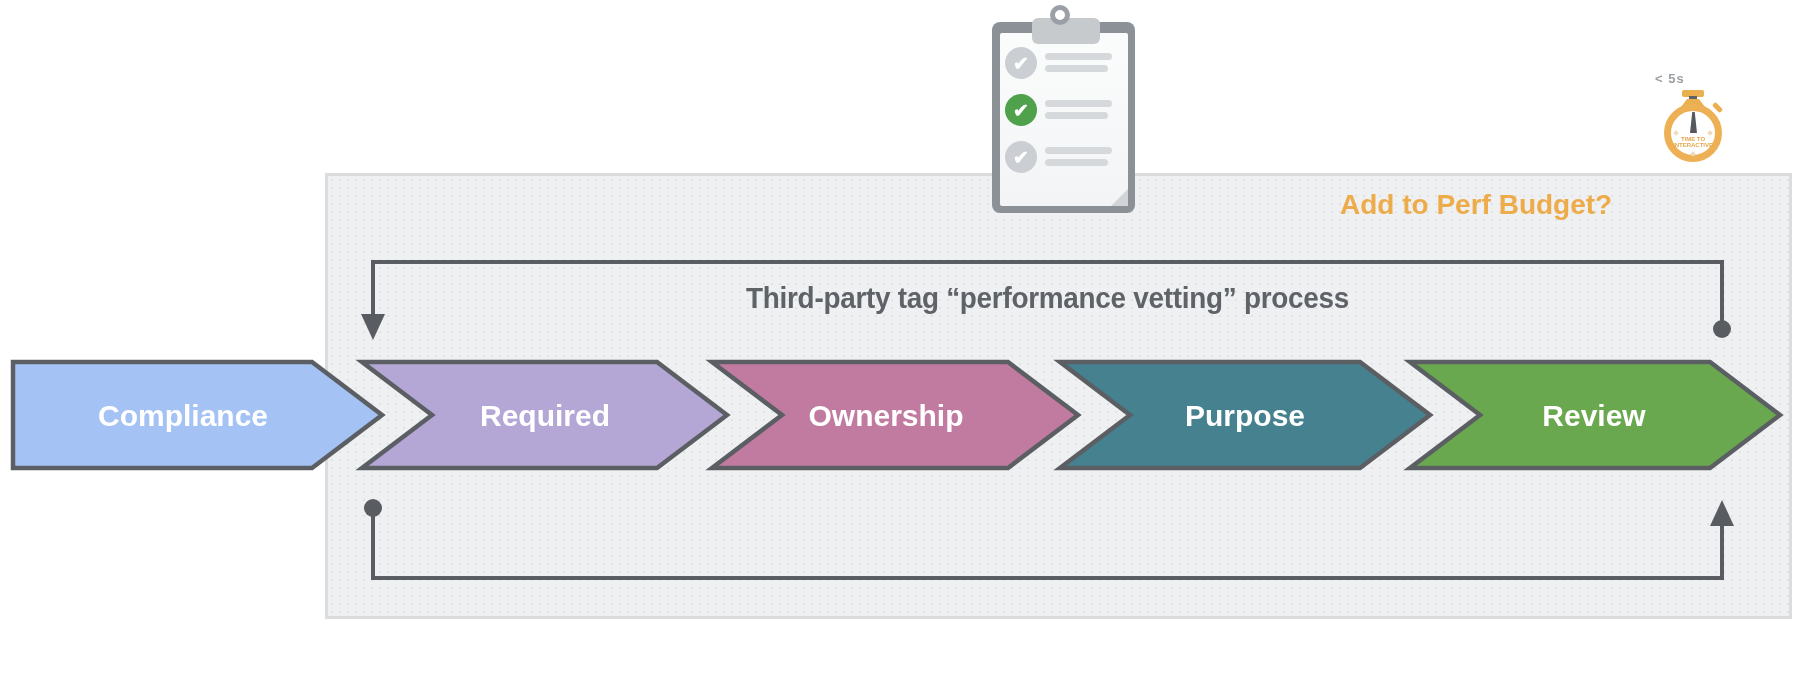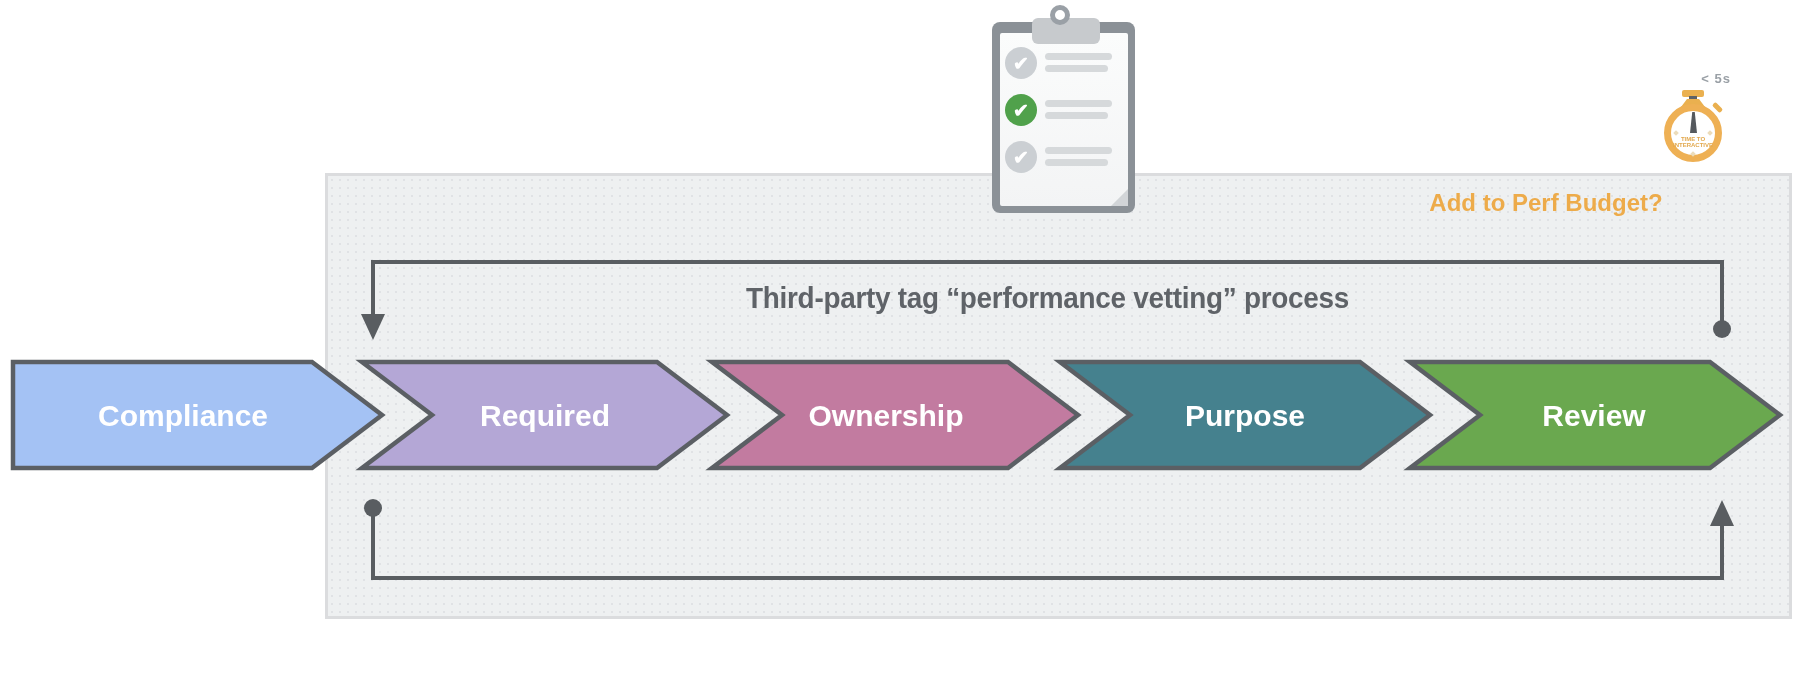--- a/index.html
+++ b/index.html
@@ -24,22 +24,22 @@
 
   
   #title {
     left: 373px; top: 281px; width: 1349px; text-align: center;
     font-size: 30px; font-weight: 700; letter-spacing: -0.3px;
     transform: scaleX(0.93);
   }
 
   
   #budget-label {
-    left: 1340px; top: 189px; width: 412px; text-align: center;
-    font-size: 24px; font-weight: 700;
+    left: 1340px; top: 189px; width: 412px; text-align: left;
+    font-size: 28px; font-weight: 700;
   }
 
   
   #clipboard { left: 988px; top: 4px; width: 150px; height: 212px; }
   #clipboard .ring { position: absolute; left: 62px; top: 1px; width: 20px; height: 20px;
     border: 5px solid #9aa0a6; border-radius: 50%; background: #ffffff; }
   #clipboard .board { position: absolute; left: 4px; top: 18px; width: 143px; height: 191px;
     background: #8b9197; border-radius: 8px; }
   #clipboard .paper { position: absolute; left: 12px; top: 29px; width: 128px; height: 173px;
     background: linear-gradient(180deg, #fbfcfc, #f3f4f5); border-radius: 2px; }
@@ -50,21 +50,21 @@
   .clip-row { position: absolute; left: 17px; width: 120px; height: 32px; }
   .clip-check { position: absolute; left: 0; top: 0; width: 32px; height: 32px;
     border-radius: 50%; color: #ffffff; font-size: 19px; font-weight: 700;
     display: flex; align-items: center; justify-content: center; }
   .clip-bars { position: absolute; left: 40px; top: 6px; }
   .clip-bars .bar { width: 67px; height: 7px; background: #d6d9db; border-radius: 3.5px; margin-bottom: 5px; }
   .clip-bars .bar.short { width: 63px; }
 
   
   #stopwatch { left: 1655px; top: 66px; width: 80px; height: 110px; }
-  #stopwatch .time-label { position: absolute; left: 0; top: 5px; width: 76px; text-align: right;
+  #stopwatch .time-label { position: absolute; left: 0; top: 5px; width: 76px; text-align: left;
     font-size: 13px; font-weight: 700; color: #9aa0a6; letter-spacing: 1px; }
   #stopwatch .cap { position: absolute; left: 27px; top: 24px; width: 22px; height: 7px;
     background: #eab04f; border-radius: 2px; }
   #stopwatch .stem { position: absolute; left: 34px; top: 30px; width: 8px; height: 9px;
     background: #5d6166; }
   #stopwatch .flare { position: absolute; left: 26px; top: 33px; width: 24px; height: 8px;
     background: #eab04f; clip-path: polygon(25% 0, 75% 0, 100% 100%, 0 100%); }
   #stopwatch .nub { position: absolute; left: 57px; top: 39px; width: 11px; height: 5px;
     background: #eab04f; border-radius: 2px; transform: rotate(45deg); }
   #stopwatch .ring { position: absolute; left: 9px; top: 38px; width: 58px; height: 58px;

